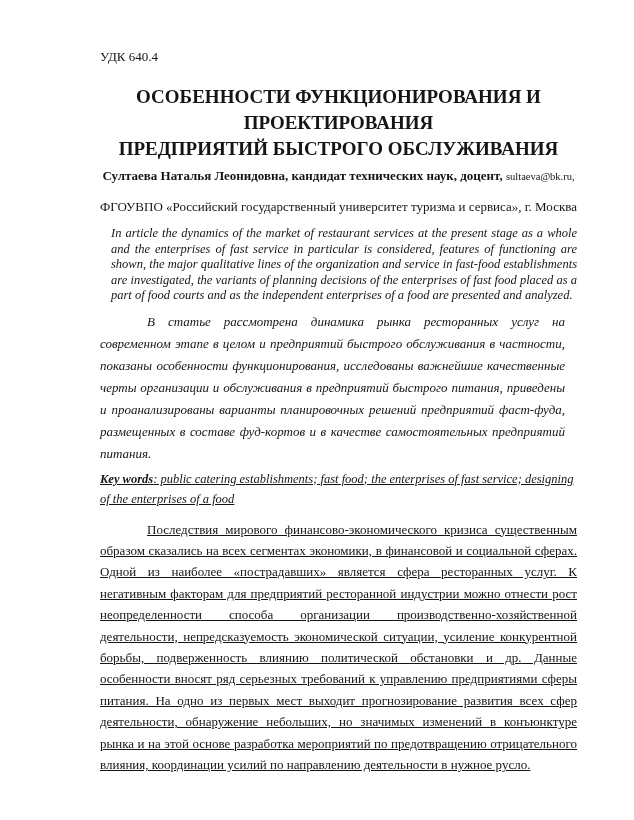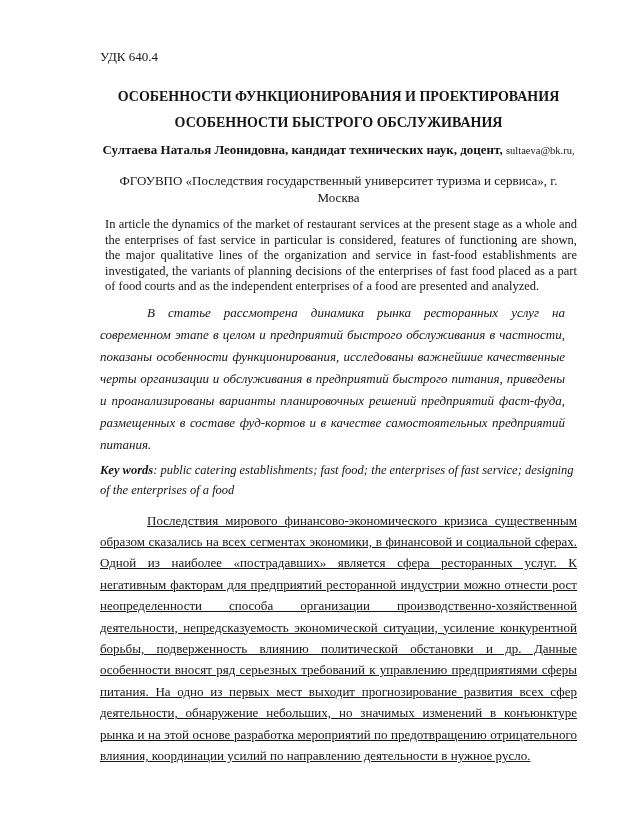--- a/index.html
+++ b/index.html
@@ -22,21 +22,21 @@
     padding: 48px 57px 0 100px;
     overflow: hidden;
   }
   .udc {
     margin: 0;
     font-size: 13px;
     line-height: 17px;
   }
   .title {
     margin: 19px 0 0 0;
-    font-size: 14px;
+    font-size: 19px;
     font-weight: bold;
     text-align: center;
     line-height: 26px;
   }
   .title span { display: block; }
   .author {
     margin: 5px 0 7px 0;
     text-align: center;
     font-size: 13px;
     font-weight: bold;
@@ -46,68 +46,70 @@
     font-weight: normal;
     font-size: 10.5px;
   }
   .affiliation {
     margin: 13px 0 0 0;
     text-align: center;
     font-size: 13px;
     line-height: 17px;
   }
   .abstract-en {
-    margin: 11px 0 0 5px;
+    margin: 11px 0 0 11px;
+    font-style: italic;
     text-align: justify;
     font-size: 12.5px;
     line-height: 15.5px;
   }
   .abstract-ru {
     margin: 7px 12px 0 0;
     font-style: italic;
     text-align: justify;
     font-size: 13px;
     line-height: 22px;
     text-indent: 47px;
   }
   .keywords {
     margin: 4px 0 0 0;
     font-style: italic;
     font-size: 12.5px;
     line-height: 20.5px;
     text-align: left;
+    text-decoration: underline;
   }
   .kw-label { font-weight: bold; }
   .body-text {
     margin: 9px 0 0 0;
     font-size: 13px;
     line-height: 21.4px;
     text-align: justify;
     text-indent: 47px;
     text-decoration: underline;
   }
 </style>
 </head>
 <body>
 
 <div class="page">
 
   <p class="udc">УДК 640.4</p>
 
   <h1 class="title">
     <span>ОСОБЕННОСТИ ФУНКЦИОНИРОВАНИЯ И ПРОЕКТИРОВАНИЯ</span>
-    <span>ОСОБЕННОСТИ БЫСТРОГО ОБСЛУЖИВАНИЯ</span>
+    <span>ПРЕДПРИЯТИЙ БЫСТРОГО ОБСЛУЖИВАНИЯ</span>
   </h1>
 
   <p class="author">
     <span class="author-name">Султаева Наталья Леонидовна, кандидат технических наук, доцент,</span>
     <span class="author-email">sultaeva@bk.ru,</span>
   </p>
 
-  <p class="affiliation">ФГОУВПО «Последствия государственный университет туризма и сервиса», г. Москва</p>
+  <p class="affiliation">ФГОУВПО «Российский государственный университет туризма и сервиса», г. Москва</p>
 
   <p class="abstract-en">In article the dynamics of the market of restaurant services at the present stage as a whole and the enterprises of fast service in particular is considered, features of functioning are shown, the major qualitative lines of the organization and service in fast-food establishments are investigated, the variants of planning decisions of the enterprises of fast food placed as a part of food courts and as the independent enterprises of a food are presented and analyzed.</p>
 
   <p class="abstract-ru">В статье рассмотрена динамика рынка ресторанных услуг на современном этапе в целом и предприятий быстрого обслуживания в частности, показаны особенности функционирования, исследованы важнейшие качественные черты организации и обслуживания в предприятий быстрого питания, приведены и проанализированы варианты планировочных решений предприятий фаст-фуда, размещенных в составе фуд-кортов и в качестве самостоятельных предприятий питания.</p>
 
   <p class="keywords">
     <span class="kw-label">Key words</span><span>: public catering establishments; fast food; the enterprises of fast service; designing of the enterprises of a food</span>
   </p>
 
 

